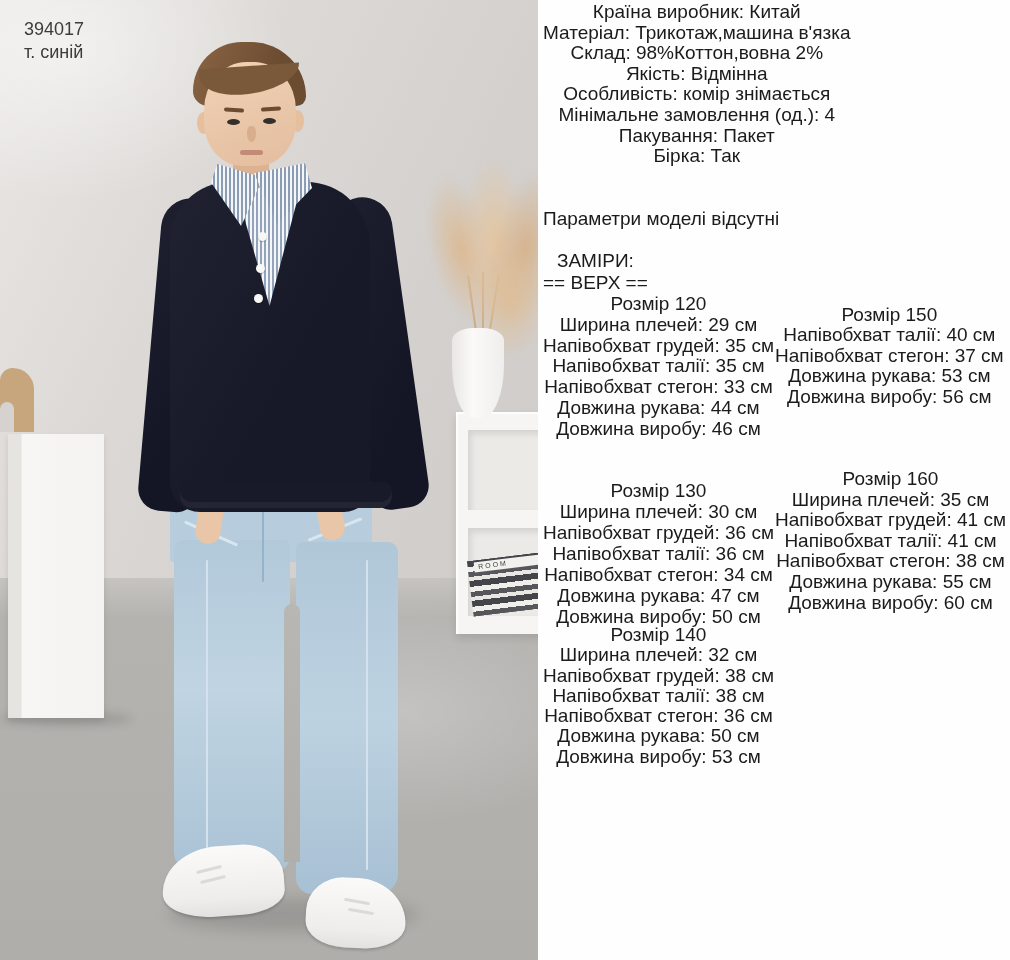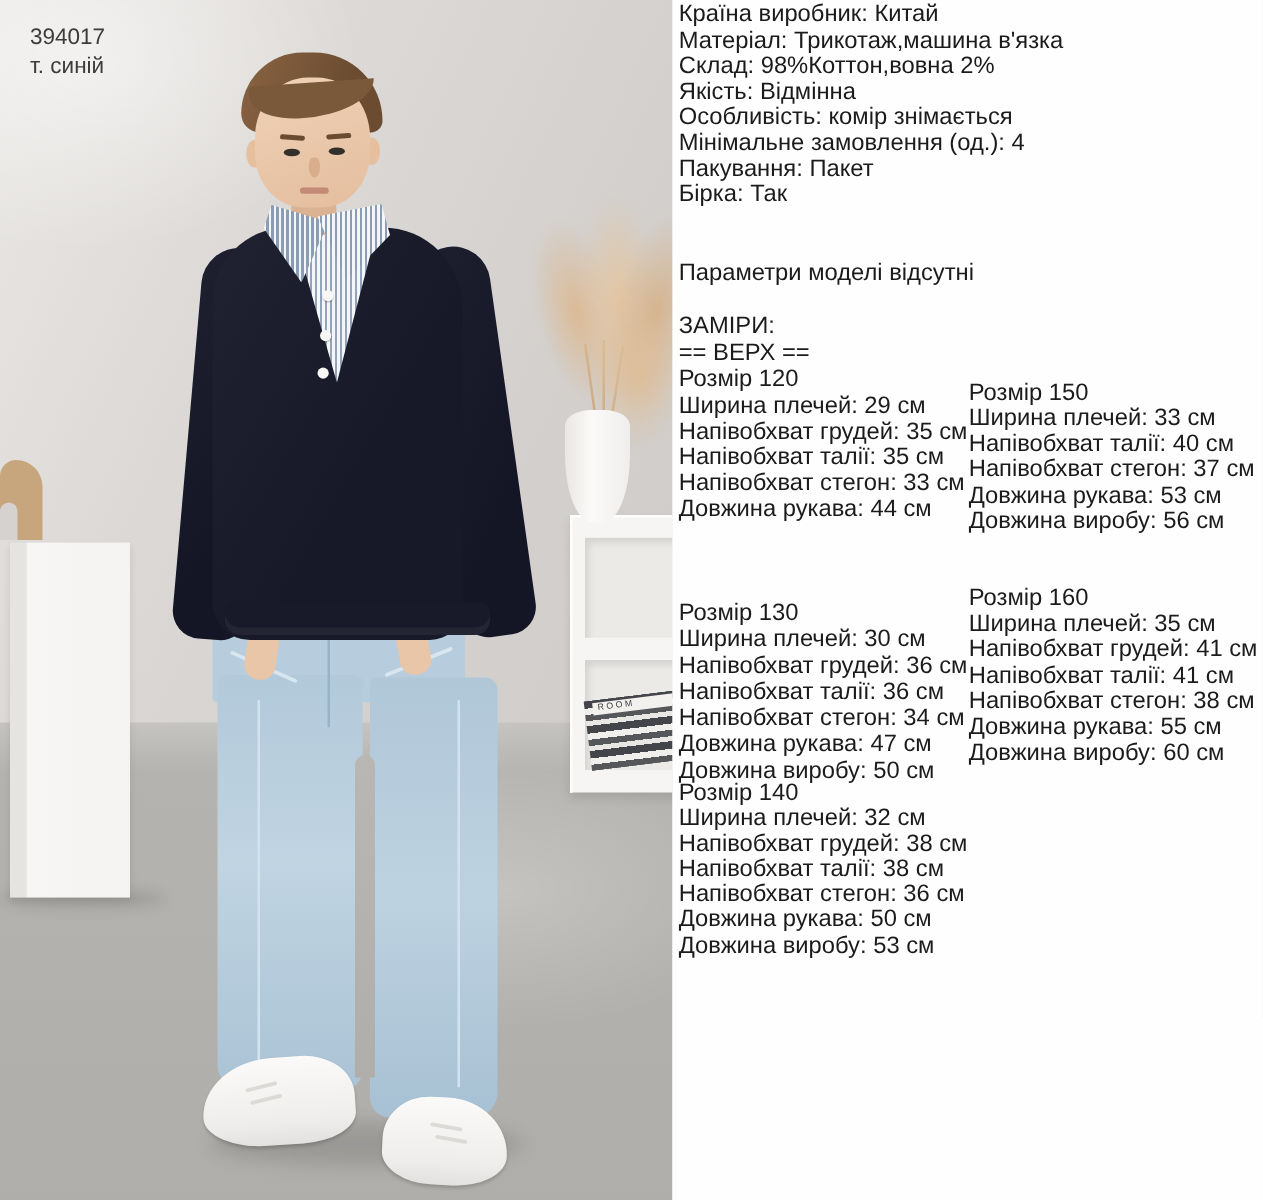--- a/index.html
+++ b/index.html
@@ -81,21 +81,21 @@
   .eye{position:absolute;width:13px;height:6px;background:#33302c;border-radius:50%;}
   .nose{position:absolute;left:247px;top:126px;width:9px;height:16px;background:#d9ae8d;border-radius:40% 40% 50% 50%;}
   .mouth{position:absolute;left:240px;top:150px;width:23px;height:5px;background:#c28a77;border-radius:3px;}
   .shoe{position:absolute;background:linear-gradient(180deg,#fbfaf9,#eeedeb 75%,#e2e1df);box-shadow:0 2px 3px rgba(0,0,0,.18);}
   .shoe-left{left:162px;top:846px;width:122px;height:70px;border-radius:55% 40% 42% 48%/75% 55% 38% 42%;transform:rotate(-4deg);}
   .shoe-right{left:306px;top:878px;width:100px;height:70px;border-radius:42% 55% 48% 45%/55% 72% 40% 40%;transform:rotate(3deg);}
   .lace{position:absolute;width:26px;height:3px;background:#dcdad7;border-radius:2px;}
   .photo-label{position:absolute;left:24px;top:18px;font-size:18px;line-height:23px;color:#3c3c3c;}
   
   .specs{position:absolute;left:538px;top:0;width:472px;height:960px;background:#fefefe;}
-  .tblock{position:absolute;font-size:19px;white-space:nowrap;}
+  .tblock{position:absolute;font-size:19px;white-space:nowrap;text-align:center;}
   .info-block{left:5px;top:2px;line-height:20.6px;}
   .model-note{left:5px;top:208px;line-height:22px;}
   .zamiry-block{left:5px;top:250px;line-height:22px;}
   .s120{left:5px;top:294px;line-height:20.8px;}
   .s130{left:5px;top:480px;line-height:21px;}
   .s140{left:5px;top:625px;line-height:20.3px;}
   .s150{left:237px;top:305px;line-height:20.4px;}
   .s160{left:237px;top:469px;line-height:20.6px;}
 </style>
 </head>
@@ -202,20 +202,21 @@
 
     <div class="tblock model-note">Параметри моделі відсутні</div>
 
     <div class="tblock s120">
       <div>Розмір 120</div>
       <div>Ширина плечей: 29 см</div>
       <div>Напівобхват грудей: 35 см</div>
       <div>Напівобхват талії: 35 см</div>
       <div>Напівобхват стегон: 33 см</div>
       <div>Довжина рукава: 44 см</div>
+      <div>Довжина виробу: 46 см</div>
     </div>
 
     <div class="tblock s130">
       <div>Розмір 130</div>
       <div>Ширина плечей: 30 см</div>
       <div>Напівобхват грудей: 36 см</div>
       <div>Напівобхват талії: 36 см</div>
       <div>Напівобхват стегон: 34 см</div>
       <div>Довжина рукава: 47 см</div>
       <div>Довжина виробу: 50 см</div>
@@ -226,21 +227,20 @@
       <div>Ширина плечей: 32 см</div>
       <div>Напівобхват грудей: 38 см</div>
       <div>Напівобхват талії: 38 см</div>
       <div>Напівобхват стегон: 36 см</div>
       <div>Довжина рукава: 50 см</div>
       <div>Довжина виробу: 53 см</div>
     </div>
 
     <div class="tblock s150">
       <div>Розмір 150</div>
-      <div>Ширина плечей: 33 см</div>
       <div>Напівобхват талії: 40 см</div>
       <div>Напівобхват стегон: 37 см</div>
       <div>Довжина рукава: 53 см</div>
       <div>Довжина виробу: 56 см</div>
     </div>
 
     <div class="tblock s160">
       <div>Розмір 160</div>
       <div>Ширина плечей: 35 см</div>
       <div>Напівобхват грудей: 41 см</div>

